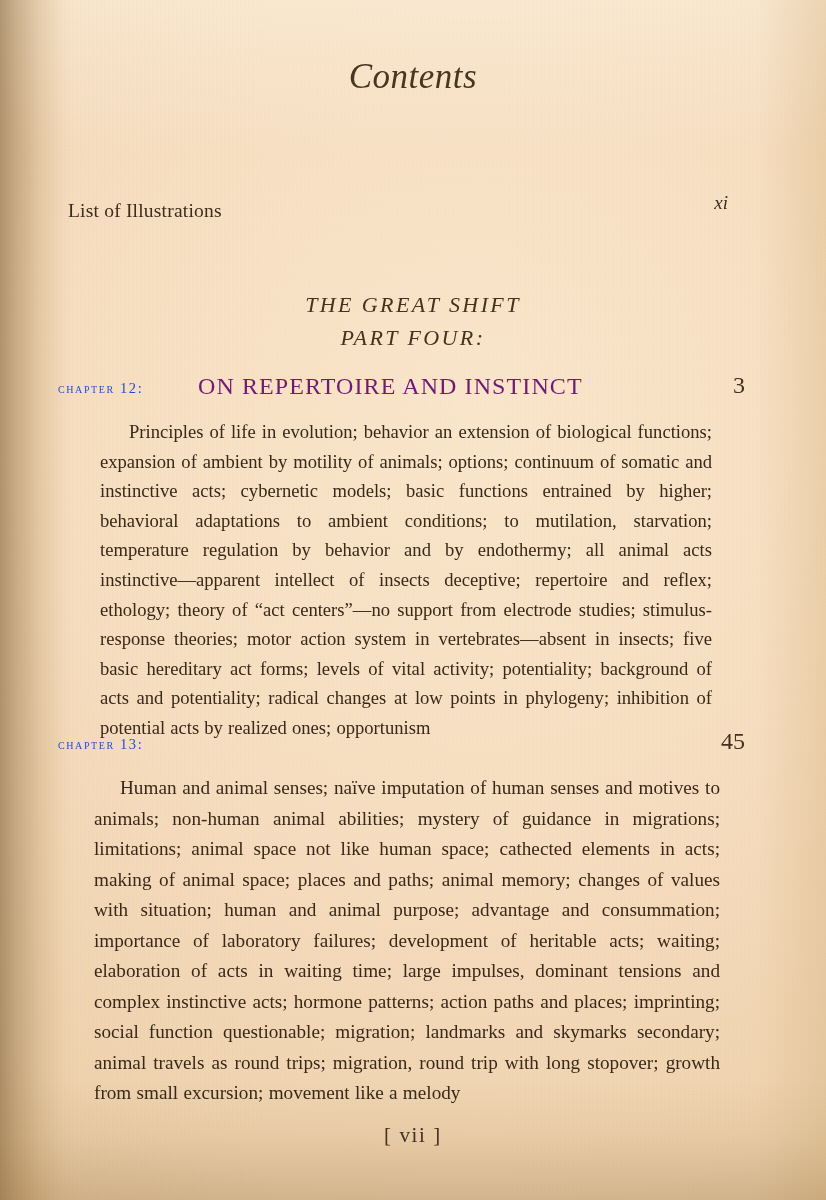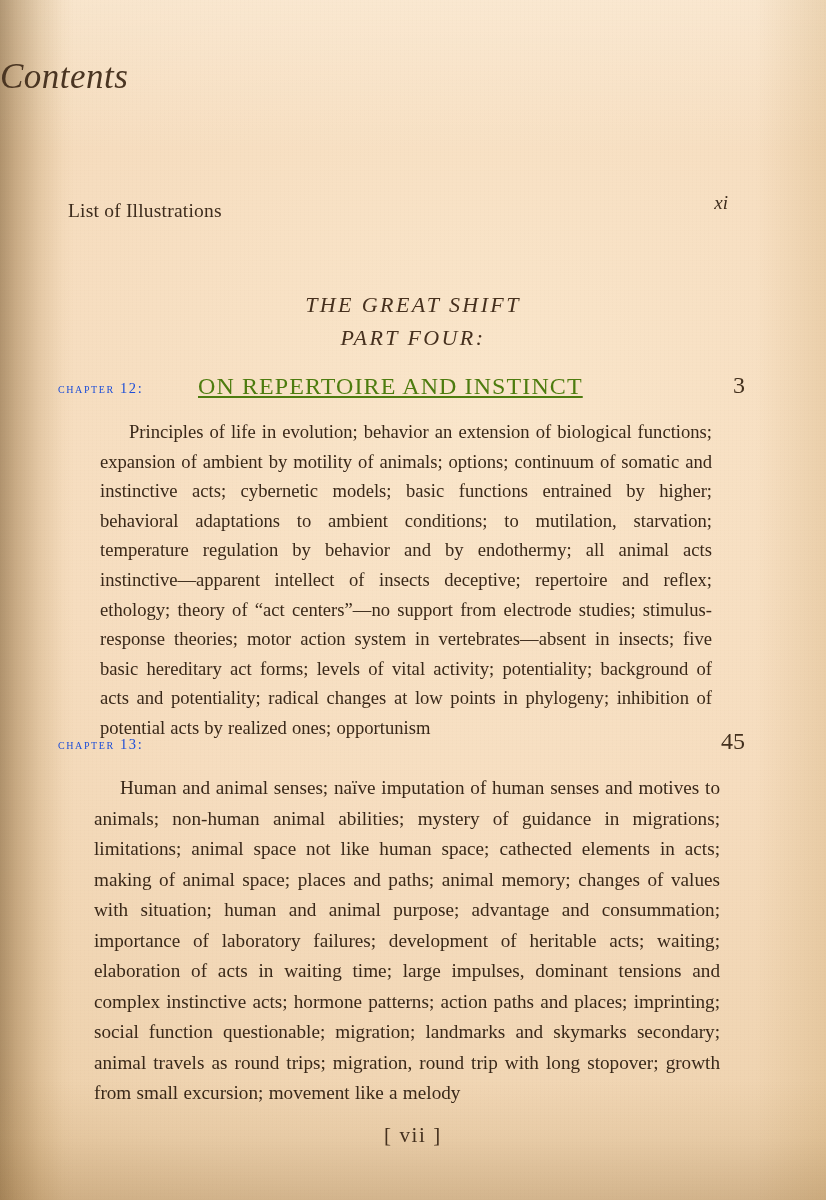--- a/index.html
+++ b/index.html
@@ -72,20 +72,21 @@
   .content {
     position: absolute;
     inset: 0;
   }
 
   
   .doc-title {
     position: absolute;
     top: 57px;
     left: 0; right: 0;
+    text-align: center;
     font-style: italic;
     font-size: 35px;
     letter-spacing: 0.5px;
     color: #4a3522;
   }
 
   
   .frontmatter {
     position: absolute;
     top: 200px;
@@ -135,22 +136,21 @@
     position: absolute;
     left: 0;
     bottom: 3px;
   }
   .ch-title {
     position: absolute;
     left: 140px;
     bottom: 0px;
     font-size: 24px;
     letter-spacing: 1.1px;
-    color: #4d7c0f;
-    text-decoration: underline;
+    color: #701a75;
   }
   .ch-page {
     position: absolute;
     right: 13px;
     bottom: 1px;
     font-size: 24px;
     color: #43301e;
   }
   .ch-desc {
     margin-top: 17px;

